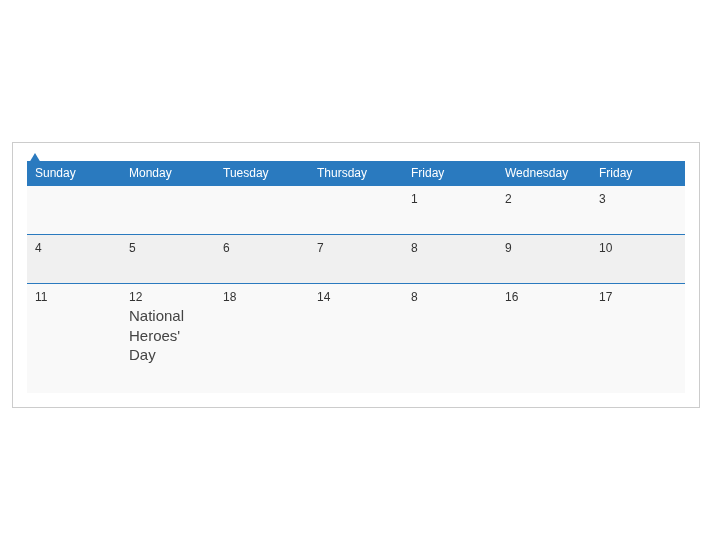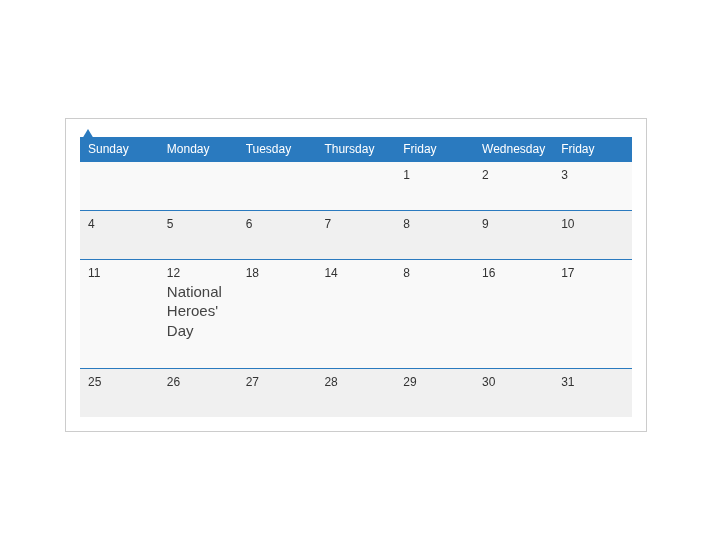--- a/index.html
+++ b/index.html
@@ -6,21 +6,21 @@
     body {
       background: #fff;
       font-family: Arial, sans-serif;
       width: 712px;
       height: 550px;
       display: flex;
       align-items: center;
       justify-content: center;
     }
     .calendar-container {
-      width: 582px;
+      width: 688px;
       background: #fff;
       border: 1px solid #ccc;
       padding: 10px 14px 14px 14px;
     }
     .calendar-header {
       display: flex;
       align-items: center;
       justify-content: center;
       position: relative;
       margin-bottom: 8px;
@@ -199,38 +199,15 @@
           <td>
             <span class="day-number">8</span>
           </td>
           <td>
             <span class="day-number">16</span>
           </td>
           <td>
             <span class="day-number">17</span>
           </td>
         </tr>
-        <tr>
-          <td>
-            <span class="day-number">25</span>
-          </td>
-          <td>
-            <span class="day-number">26</span>
-          </td>
-          <td>
-            <span class="day-number">27</span>
-          </td>
-          <td>
-            <span class="day-number">28</span>
-          </td>
-          <td>
-            <span class="day-number">29</span>
-          </td>
-          <td>
-            <span class="day-number">30</span>
-          </td>
-          <td>
-            <span class="day-number">31</span>
-          </td>
-        </tr>
       </tbody>
   </table>
 </div>
 
 </body></html>

